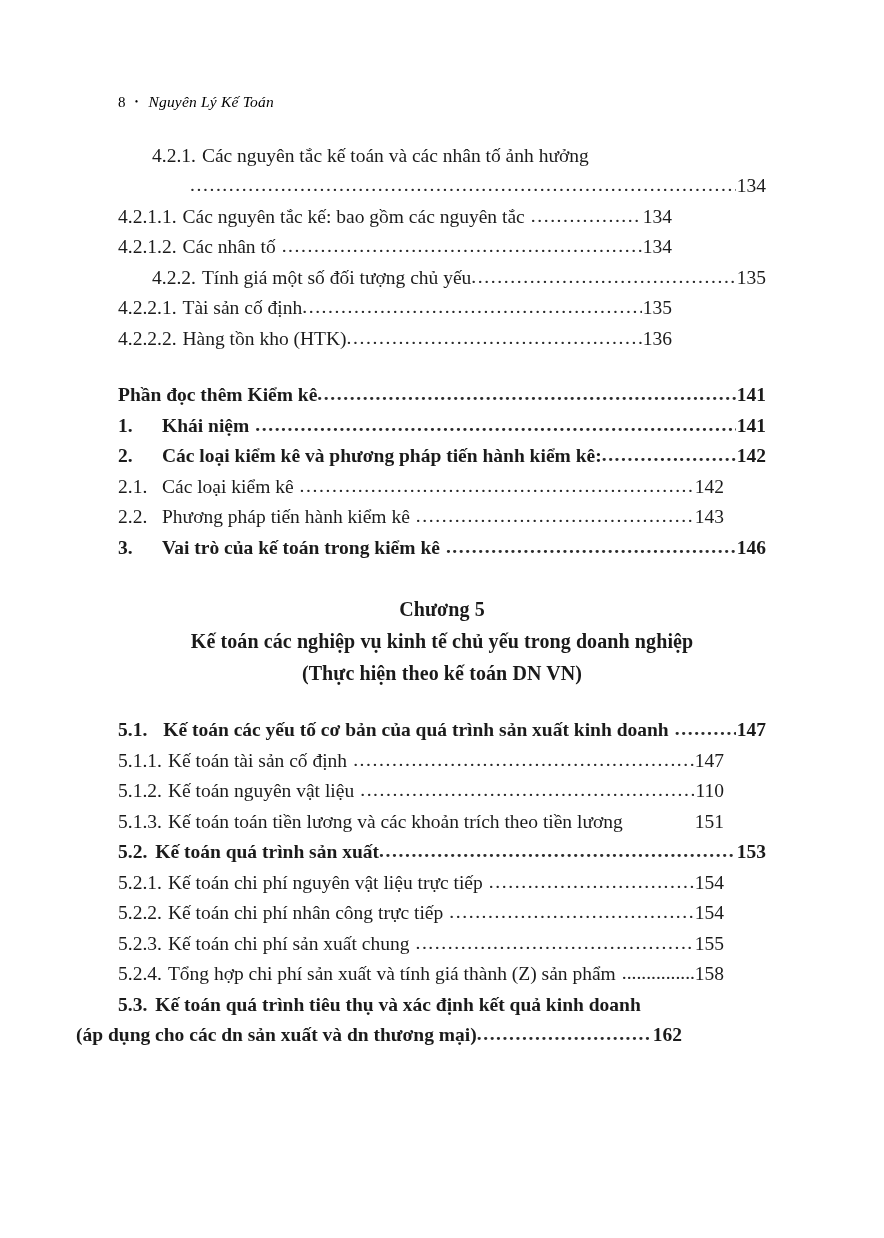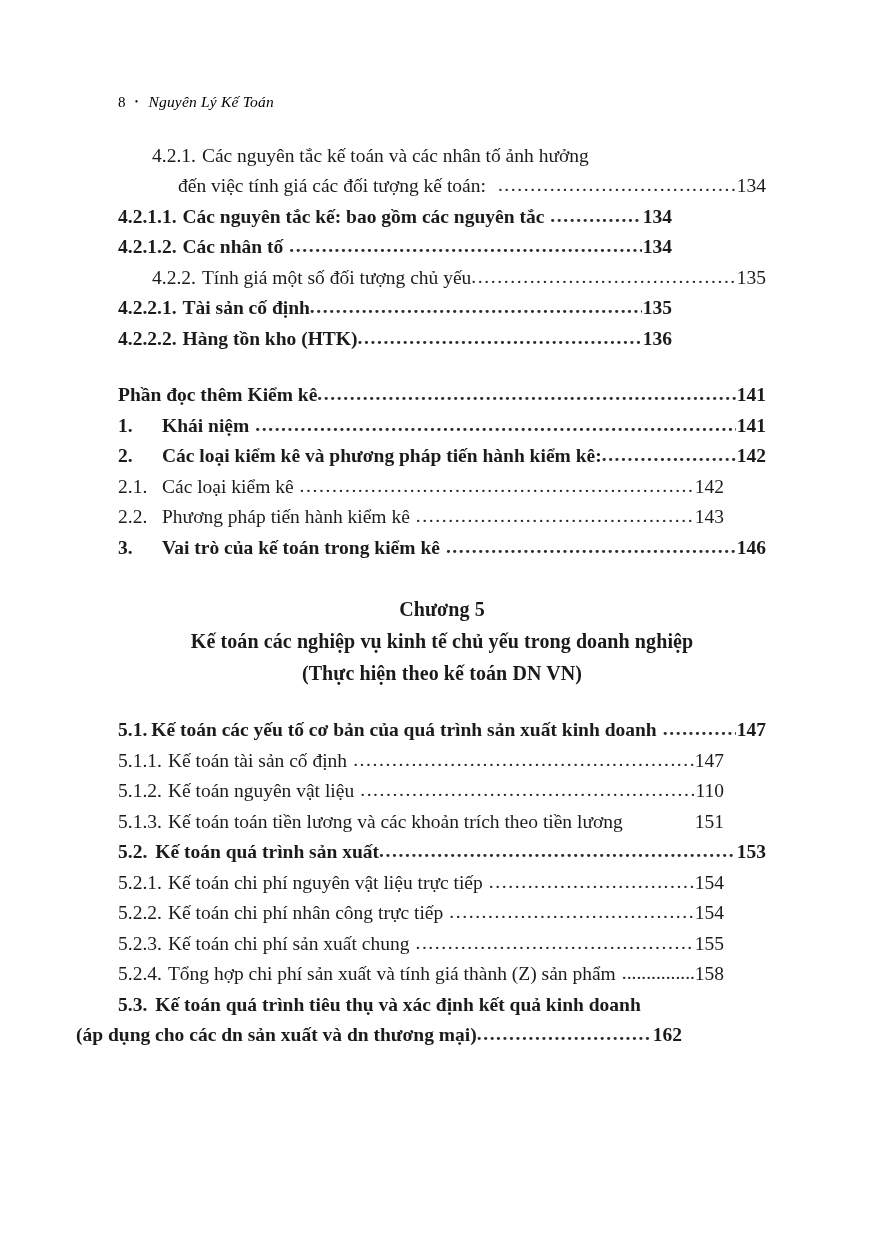--- a/index.html
+++ b/index.html
@@ -61,21 +61,21 @@
     width: 648px;
     margin-left: 118px;
     font-size: 19.5px;
     line-height: 1.0;
     padding: 5.5px 0;
     color: #1b1b1b;
   }
 
   .entry.lvl1 { margin-left: 118px; width: 648px; }
   .entry.lvl2 { margin-left: 152px; width: 614px; }
-  .entry.lvl3 { width: 554px; font-weight: bold; }
+  .entry.lvl3 { width: 554px; }
   .entry.sub-num { width: 606px; justify-content: flex-end; }
 
   .entry.bold { font-weight: 700; }
   .entry.bold .label { font-weight: 700; }
 
   .num {
     flex: 0 0 auto;
     white-space: nowrap;
   }
   .num.wide { min-width: 44px; }
@@ -148,21 +148,20 @@
   <div class="toc">
 
     <div>
 
       <div class="entry lvl2">
         <span class="num">4.2.1.</span>
         <span class="label" style="margin-left:6px">Các nguyên tắc kế toán và các nhân tố ảnh hưởng</span>
         <span class="leader none"></span>
       </div>
       <div class="entry cont">
-        <span class="label">đến việc tính giá các đối tượng kế toán:</span>
         <span class="leader gap-wide"></span>
         <span class="pageno">134</span>
       </div>
 
       <div class="entry lvl3">
         <span class="num">4.2.1.1.</span>
         <span class="label" style="margin-left:6px">Các nguyên tắc kế: bao gồm các nguyên tắc</span>
         <span class="leader gap-before"></span>
         <span class="pageno">134</span>
       </div>
@@ -247,21 +246,21 @@
     <div class="chapter-block">
       <div class="ch-line ch-num">Chương 5</div>
       <div class="ch-line">Kế toán các nghiệp vụ kinh tế chủ yếu trong doanh nghiệp</div>
       <div class="ch-line">(Thực hiện theo kế toán DN VN)</div>
     </div>
 
     <div>
 
       <div class="entry lvl1 bold">
         <span class="num">5.1.</span>
-        <span class="label" style="margin-left:4px">Kế toán các yếu tố cơ bản của quá trình sản xuất kinh doanh</span>
+        <span class="label" style="margin-left:16px">Kế toán các yếu tố cơ bản của quá trình sản xuất kinh doanh</span>
         <span class="leader gap-before"></span>
         <span class="pageno">147</span>
       </div>
 
       <div class="entry sub-num">
         <span class="num">5.1.1.</span>
         <span class="label" style="margin-left:6px">Kế toán tài sản cố định</span>
         <span class="leader gap-before"></span>
         <span class="pageno">147</span>
       </div>

